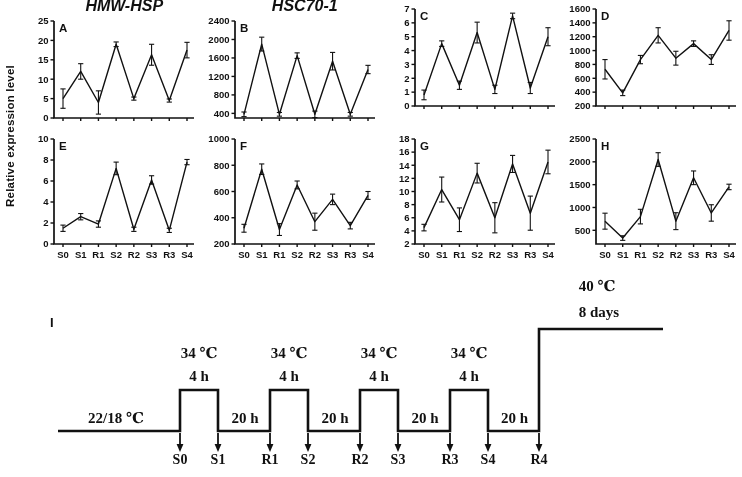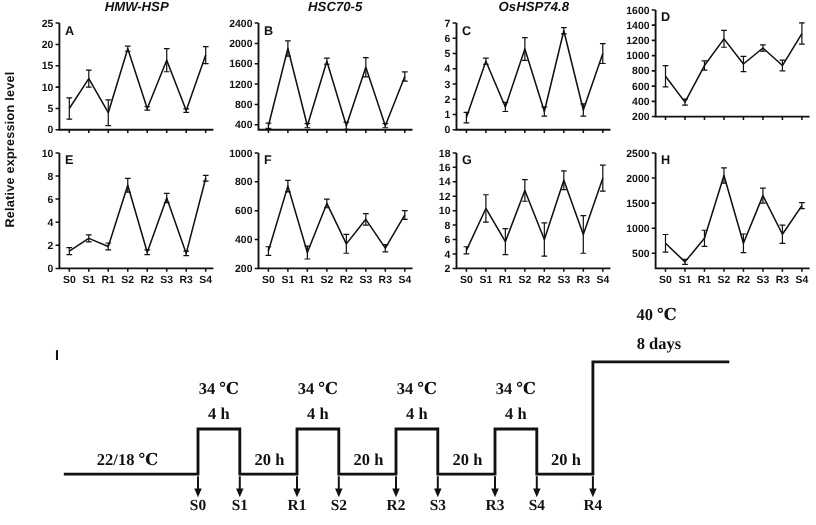--- a/index.html
+++ b/index.html
@@ -7,21 +7,21 @@
         font-family:"Liberation Sans",sans-serif;color:#111;}
   .charts-area{display:flex;width:742px;height:272px;}
   .ylabel-col{position:relative;width:20px;height:272px;flex:0 0 20px;}
   .ylabel-col span{position:absolute;left:50%;top:50%;
         transform:translate(-50%,-50%) rotate(-90deg);white-space:nowrap;
         font-weight:bold;font-size:11.5px;letter-spacing:.2px;color:#111;}
   .charts-grid{width:722px;display:grid;grid-template-columns:repeat(4,1fr);
         grid-template-rows:130px 142px;}
   .cell{position:relative;}
   .chart-title{height:12px;line-height:12px;text-align:center;padding-left:28px;
-        font-style:italic;font-weight:bold;font-size:12px;color:#111;}
+        font-style:italic;font-weight:bold;font-size:16px;color:#111;}
   svg.plot{display:block;}
   .tick{font-family:"Liberation Sans",sans-serif;font-weight:bold;font-size:9.5px;fill:#111;}
   .xlab{font-family:"Liberation Sans",sans-serif;font-weight:bold;font-size:9.5px;fill:#111;}
   .panel-letter{font-family:"Liberation Sans",sans-serif;font-weight:bold;font-size:11.5px;fill:#111;}
   .diagram-area{width:742px;height:205px;}
   .dg-temp{font-family:"Liberation Serif","DejaVu Serif",serif;font-weight:bold;font-size:15px;fill:#111;}
   .dg-label{font-family:"Liberation Serif","DejaVu Serif",serif;font-weight:bold;font-size:14px;fill:#111;}
   .dg-panel{font-family:"Liberation Sans",sans-serif;font-weight:bold;font-size:13px;fill:#111;}
 </style>
 </head>
@@ -81,21 +81,21 @@
             <line x1="146.68571428571428" y1="86.988" x2="151.88571428571427" y2="86.988" stroke="#111111" stroke-width="1.1"></line>
             <line x1="146.68571428571428" y1="90.092" x2="151.88571428571427" y2="90.092" stroke="#111111" stroke-width="1.1"></line>
             <line x1="167" y1="30.340000000000003" x2="167" y2="45.86" stroke="#111111" stroke-width="1.1"></line>
             <line x1="164.4" y1="30.340000000000003" x2="169.6" y2="30.340000000000003" stroke="#111111" stroke-width="1.1"></line>
             <line x1="164.4" y1="45.86" x2="169.6" y2="45.86" stroke="#111111" stroke-width="1.1"></line>
             <path d="M 43 86.6 L 60.714285714285715 59.440000000000005 L 78.42857142857143 90.48 L 96.14285714285714 32.28 L 113.85714285714286 86.6 L 131.57142857142858 42.756 L 149.28571428571428 88.53999999999999 L 167 38.10000000000001" fill="none" stroke="#111111" stroke-width="1.4" stroke-linejoin="round"></path>
             <text x="39" y="19.5" class="panel-letter">A</text>
           </svg>
       </div>
       <div class="cell">
-        <div class="chart-title">HSC70-5</div>
+        <div class="chart-title">HSC70-1</div>
         <svg class="plot" width="180" height="118" viewBox="0 0 180 118">
             <path d="M 34 9 V 106 H 174" fill="none" stroke="#111111" stroke-width="1.7"></path>
             <line x1="30.5" y1="101.38095238095238" x2="34" y2="101.38095238095238" stroke="#111111" stroke-width="1.4"></line>
             <text x="28.5" y="104.68095238095238" text-anchor="end" class="tick">400</text>
             <line x1="30.5" y1="82.9047619047619" x2="34" y2="82.9047619047619" stroke="#111111" stroke-width="1.4"></line>
             <text x="28.5" y="86.2047619047619" text-anchor="end" class="tick">800</text>
             <line x1="30.5" y1="64.42857142857143" x2="34" y2="64.42857142857143" stroke="#111111" stroke-width="1.4"></line>
             <text x="28.5" y="67.72857142857143" text-anchor="end" class="tick">1200</text>
             <line x1="30.5" y1="45.95238095238095" x2="34" y2="45.95238095238095" stroke="#111111" stroke-width="1.4"></line>
             <text x="28.5" y="49.252380952380946" text-anchor="end" class="tick">1600</text>
@@ -133,21 +133,20 @@
             <line x1="146.68571428571428" y1="100.45714285714286" x2="151.88571428571427" y2="100.45714285714286" stroke="#111111" stroke-width="1.1"></line>
             <line x1="146.68571428571428" y1="104.15238095238095" x2="151.88571428571427" y2="104.15238095238095" stroke="#111111" stroke-width="1.1"></line>
             <line x1="167" y1="53.34285714285715" x2="167" y2="61.65714285714286" stroke="#111111" stroke-width="1.1"></line>
             <line x1="164.4" y1="53.34285714285715" x2="169.6" y2="53.34285714285715" stroke="#111111" stroke-width="1.1"></line>
             <line x1="164.4" y1="61.65714285714286" x2="169.6" y2="61.65714285714286" stroke="#111111" stroke-width="1.1"></line>
             <path d="M 43 102.3047619047619 L 60.714285714285715 32.0952380952381 L 78.42857142857143 102.3047619047619 L 96.14285714285714 43.64285714285714 L 113.85714285714286 102.3047619047619 L 131.57142857142858 49.18571428571428 L 149.28571428571428 102.3047619047619 L 167 57.5" fill="none" stroke="#111111" stroke-width="1.4" stroke-linejoin="round"></path>
             <text x="39" y="19.5" class="panel-letter">B</text>
           </svg>
       </div>
       <div class="cell">
-        <div class="chart-title">OsHSP74.8</div>
         <svg class="plot" width="180" height="118" viewBox="0 0 180 118">
             <path d="M 34 9 V 106 H 174" fill="none" stroke="#111111" stroke-width="1.7"></path>
             <line x1="30.5" y1="106" x2="34" y2="106" stroke="#111111" stroke-width="1.4"></line>
             <text x="28.5" y="109.3" text-anchor="end" class="tick">0</text>
             <line x1="30.5" y1="92.14285714285714" x2="34" y2="92.14285714285714" stroke="#111111" stroke-width="1.4"></line>
             <text x="28.5" y="95.44285714285714" text-anchor="end" class="tick">1</text>
             <line x1="30.5" y1="78.28571428571429" x2="34" y2="78.28571428571429" stroke="#111111" stroke-width="1.4"></line>
             <text x="28.5" y="81.58571428571429" text-anchor="end" class="tick">2</text>
             <line x1="30.5" y1="64.42857142857143" x2="34" y2="64.42857142857143" stroke="#111111" stroke-width="1.4"></line>
             <text x="28.5" y="67.72857142857143" text-anchor="end" class="tick">3</text>

